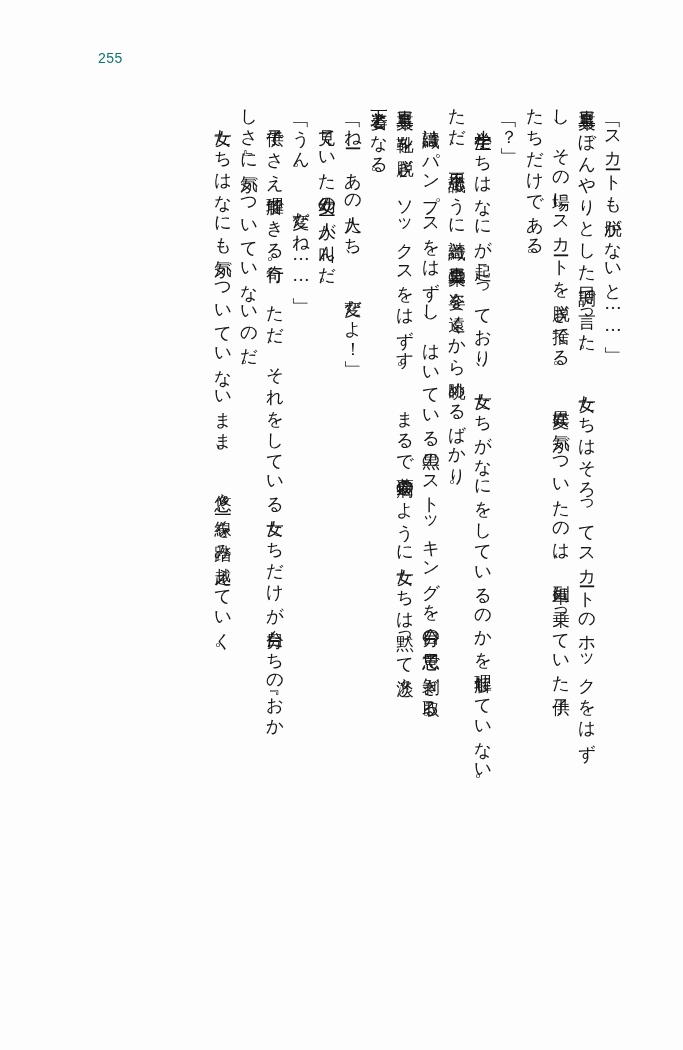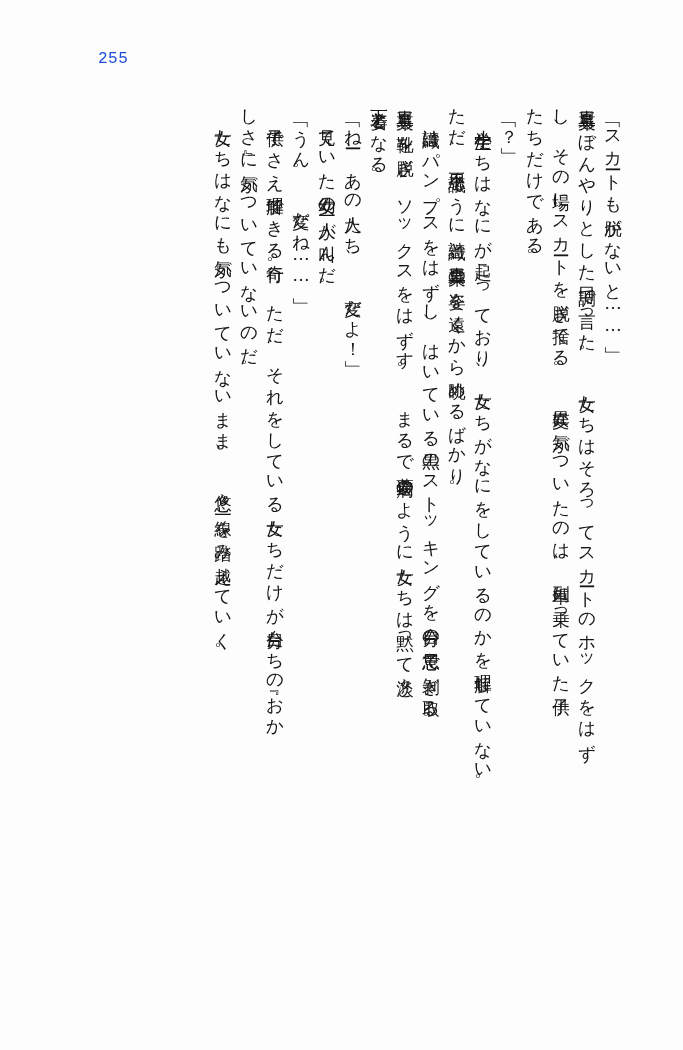--- a/index.html
+++ b/index.html
@@ -17,23 +17,23 @@
   }
   .page {
     position: absolute;
     inset: 0;
     background: #fdfdfd;
   }
   .page-number {
     position: absolute;
     top: 50px;
     left: 98px;
-    font-size: 16px;
-    font-family: Liberation Mono, monospace;
-    color: #1d4ed8;
+    font-size: 14px;
+    font-family: Liberation Sans, sans-serif;
+    color: #0f766e;
     letter-spacing: 0.5px;
   }
   
   .text-body {
     position: absolute;
     top: 96px;
     right: 62px;
     bottom: 64px;
     left: 62px;
     display: flex;

